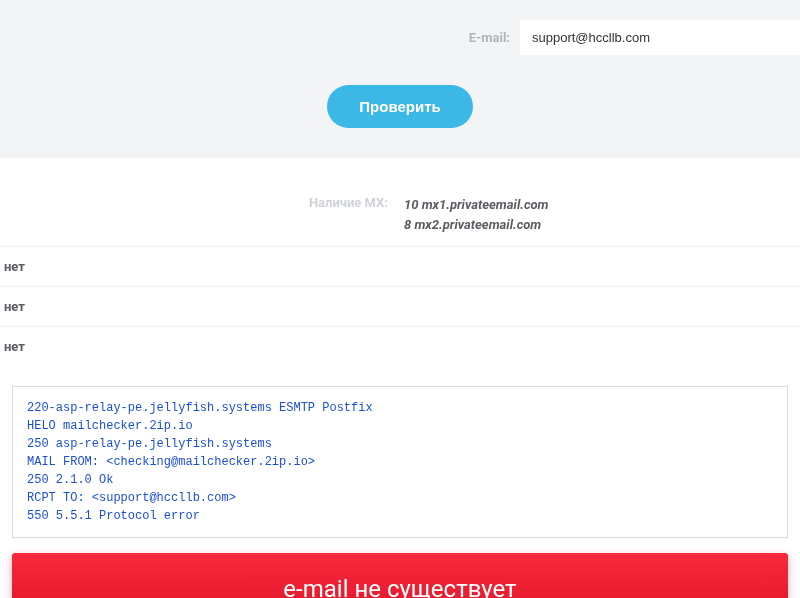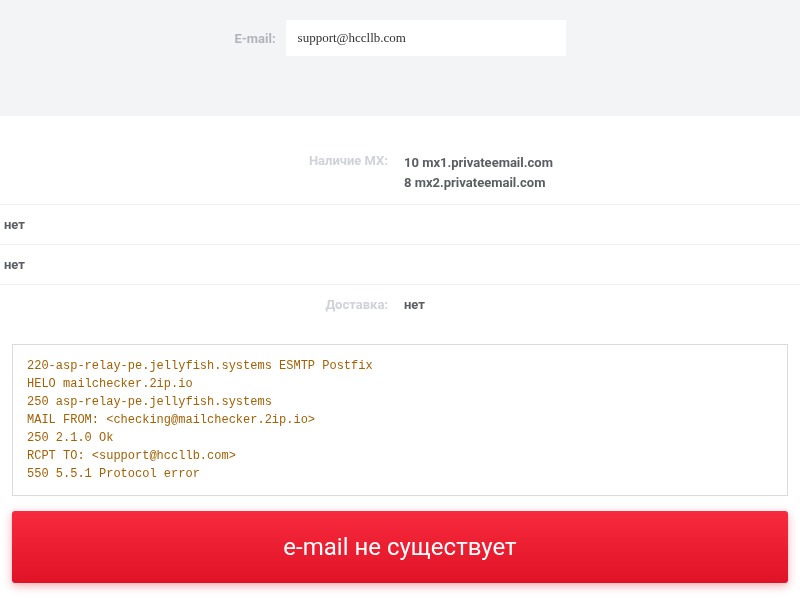--- a/index.html
+++ b/index.html
@@ -10,38 +10,37 @@
       height: 598px;
       overflow: hidden;
     }
     .top-panel {
       background: #f3f4f6;
       padding: 20px 0 30px 0;
     }
     .email-row {
       display: flex;
       align-items: center;
-      justify-content: center;
+      justify-content: flex-end;
       gap: 10px;
       margin-bottom: 30px;
     }
     .email-label {
       color: #b0b4ba;
       font-weight: 700;
       font-size: 13px;
     }
     .email-input {
       width: 280px;
       padding: 10px 12px;
       border: none;
       background: #ffffff;
       font-size: 13px;
       color: #333;
       outline: none;
-      font-family: Liberation Serif, serif;
     }
     .check-btn {
       display: block;
       margin: 0 auto;
       background: #3cb8e7;
       color: #ffffff;
       border: none;
       border-radius: 24px;
       padding: 13px 32px;
       font-size: 15px;
@@ -67,28 +66,28 @@
       padding-right: 12px;
     }
     .result-value {
       width: 50%;
       text-align: left;
       color: #5a5d62;
       font-weight: 700;
       font-size: 13px;
       padding-left: 4px;
     }
-    .mx-list { line-height: 1.5; }
+    .mx-list { line-height: 1.5; font-style: italic; }
     .smtp-log {
       margin: 10px 12px 15px 12px;
       border: 1px solid #d8dadd;
       padding: 12px 14px;
       font-family: "Courier New", monospace;
       font-size: 12px;
-      color: #a16207;
+      color: #1d4ed8;
       line-height: 1.5;
       white-space: pre-line;
     }
     .status-banner {
       margin: 0 12px;
       background: linear-gradient(to bottom, #f72a3e, #e01226);
       color: #ffffff;
       text-align: center;
       padding: 22px 0;
       font-size: 24px;
@@ -97,38 +96,38 @@
     }
   </style>
 </head>
 <body>
 
 <div class="top-panel">
   <div class="email-row">
     <span class="email-label">E-mail:</span>
     <input type="text" class="email-input" value="support@hccllb.com" style="">
   </div>
+  <button class="check-btn">Проверить</button>
 </div>
 
 <div class="results">
   <div class="result-row">
     <div class="result-label">Наличие MX:</div>
     <div class="result-value mx-list">
       <div>10 mx1.privateemail.com</div>
       <div>8 mx2.privateemail.com</div>
     </div>
   </div>
   <div class="result-row">
     <div class="result-value">нет</div>
   </div>
   <div class="result-row">
     <div class="result-value">нет</div>
   </div>
   <div class="result-row">
-    <div class="result-label">Доставка:</div>
     <div class="result-value">нет</div>
   </div>
 </div>
 
 <div class="smtp-log">220-asp-relay-pe.jellyfish.systems ESMTP Postfix
 HELO mailchecker.2ip.io
 250 asp-relay-pe.jellyfish.systems
 MAIL FROM: &lt;checking@mailchecker.2ip.io&gt;
 250 2.1.0 Ok
 RCPT TO: &lt;support@hccllb.com&gt;

